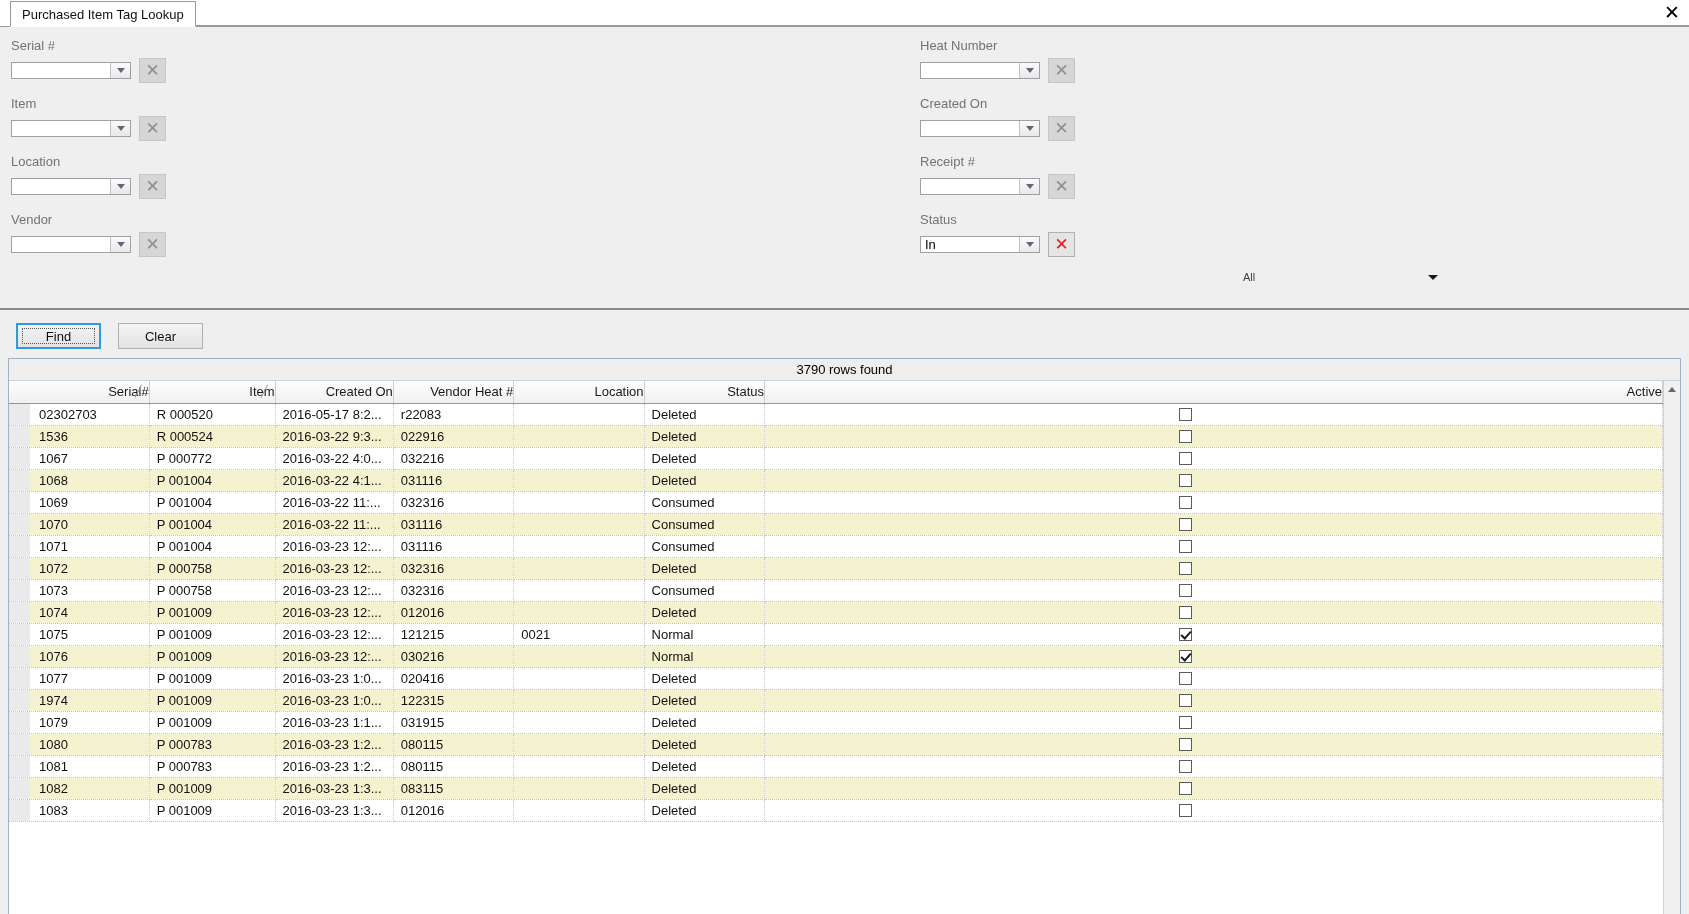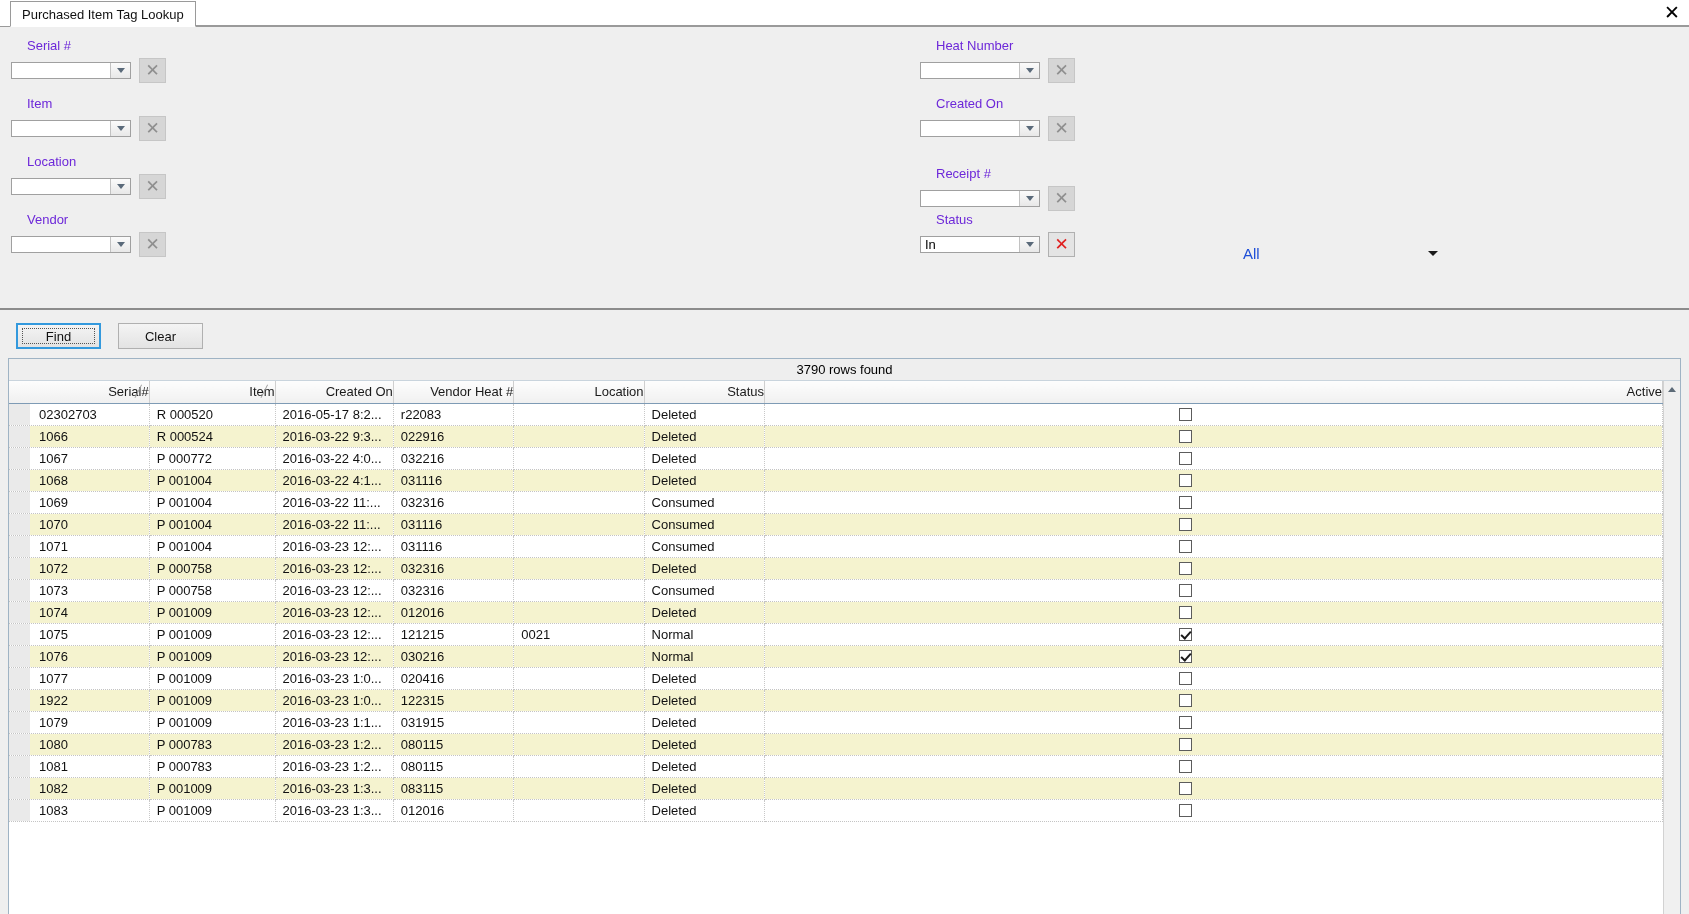--- a/index.html
+++ b/index.html
@@ -56,24 +56,23 @@
   
   .filter-panel {
     position: relative;
     height: 283px;
     background: #efefef;
     border-bottom: 2px solid #8c8c8c;
   }
   .field-group { position: absolute; }
   .field-label {
     font-size: 13px;
-    color: #6d28d9;
+    color: #737373;
     margin-bottom: 5px;
     white-space: nowrap;
-    margin-left: 16px;
   }
   .field-row { display: flex; align-items: center; }
 
   .combo {
     width: 120px;
     height: 17px;
     background: #ffffff;
     border: 1px solid #a0a0a0;
     display: flex;
     align-items: stretch;
@@ -122,30 +121,30 @@
     background: #e4e4e4;
     border: 1px solid #b0b0b0;
     color: #e02020;
     font-weight: bold;
   }
 
   
   .flatdrop {
     position: absolute;
     left: 1228px;
-    top: 214px;
+    top: 238px;
     width: 216px;
     height: 24px;
     display: flex;
     align-items: center;
     justify-content: space-between;
     background: transparent;
     border: none;
-    font-size: 15px;
-    color: #1d4ed8;
+    font-size: 11px;
+    color: #404040;
   }
   .flatdrop .fd-label { padding-left: 15px; }
   .flatdrop .fd-arrow {
     width: 0; height: 0;
     border-left: 5px solid transparent;
     border-right: 5px solid transparent;
     border-top: 5px solid #1a1a1a;
     margin-right: 6px;
   }
 
@@ -392,21 +391,21 @@
         <div class="combo-btn">
             <span class="chev"></span>
           </div>
       </div>
       <div class="xbtn">
           <span>✕</span>
         </div>
     </div>
   </div>
 
-  <div class="field-group" style="left:920px; top:139px;">
+  <div class="field-group" style="left:920px; top:127px;">
     <div class="field-label">Receipt #</div>
     <div class="field-row">
       <div class="combo">
         <div class="combo-value"></div>
         <div class="combo-btn">
             <span class="chev"></span>
           </div>
       </div>
       <div class="xbtn">
           <span>✕</span>
@@ -480,21 +479,21 @@
                 <td>r22083</td>
                 <td></td>
                 <td>Deleted</td>
                 <td class="chkcell">
                   <div class="chkwrap">
                     <span class="chk"></span>
                   </div>
                 </td>
               </tr>
               <tr class="alt">
-                <td style="padding-left: 30px; background-image: linear-gradient(to right, rgb(234, 234, 234) 0px, rgb(234, 234, 234) 21px, transparent 21px);">1066</td>
+                <td style="padding-left: 30px; background-image: linear-gradient(to right, rgb(234, 234, 234) 0px, rgb(234, 234, 234) 21px, transparent 21px);">1536</td>
                 <td>R 000524</td>
                 <td>2016-03-22  9:3...</td>
                 <td>022916</td>
                 <td></td>
                 <td>Deleted</td>
                 <td class="chkcell">
                   <div class="chkwrap">
                     <span class="chk"></span>
                   </div>
                 </td>
@@ -636,21 +635,21 @@
                 <td>020416</td>
                 <td></td>
                 <td>Deleted</td>
                 <td class="chkcell">
                   <div class="chkwrap">
                     <span class="chk"></span>
                   </div>
                 </td>
               </tr>
               <tr class="alt">
-                <td style="padding-left: 30px; background-image: linear-gradient(to right, rgb(234, 234, 234) 0px, rgb(234, 234, 234) 21px, transparent 21px);">1922</td>
+                <td style="padding-left: 30px; background-image: linear-gradient(to right, rgb(234, 234, 234) 0px, rgb(234, 234, 234) 21px, transparent 21px);">1974</td>
                 <td>P 001009</td>
                 <td>2016-03-23  1:0...</td>
                 <td>122315</td>
                 <td></td>
                 <td>Deleted</td>
                 <td class="chkcell">
                   <div class="chkwrap">
                     <span class="chk"></span>
                   </div>
                 </td>

